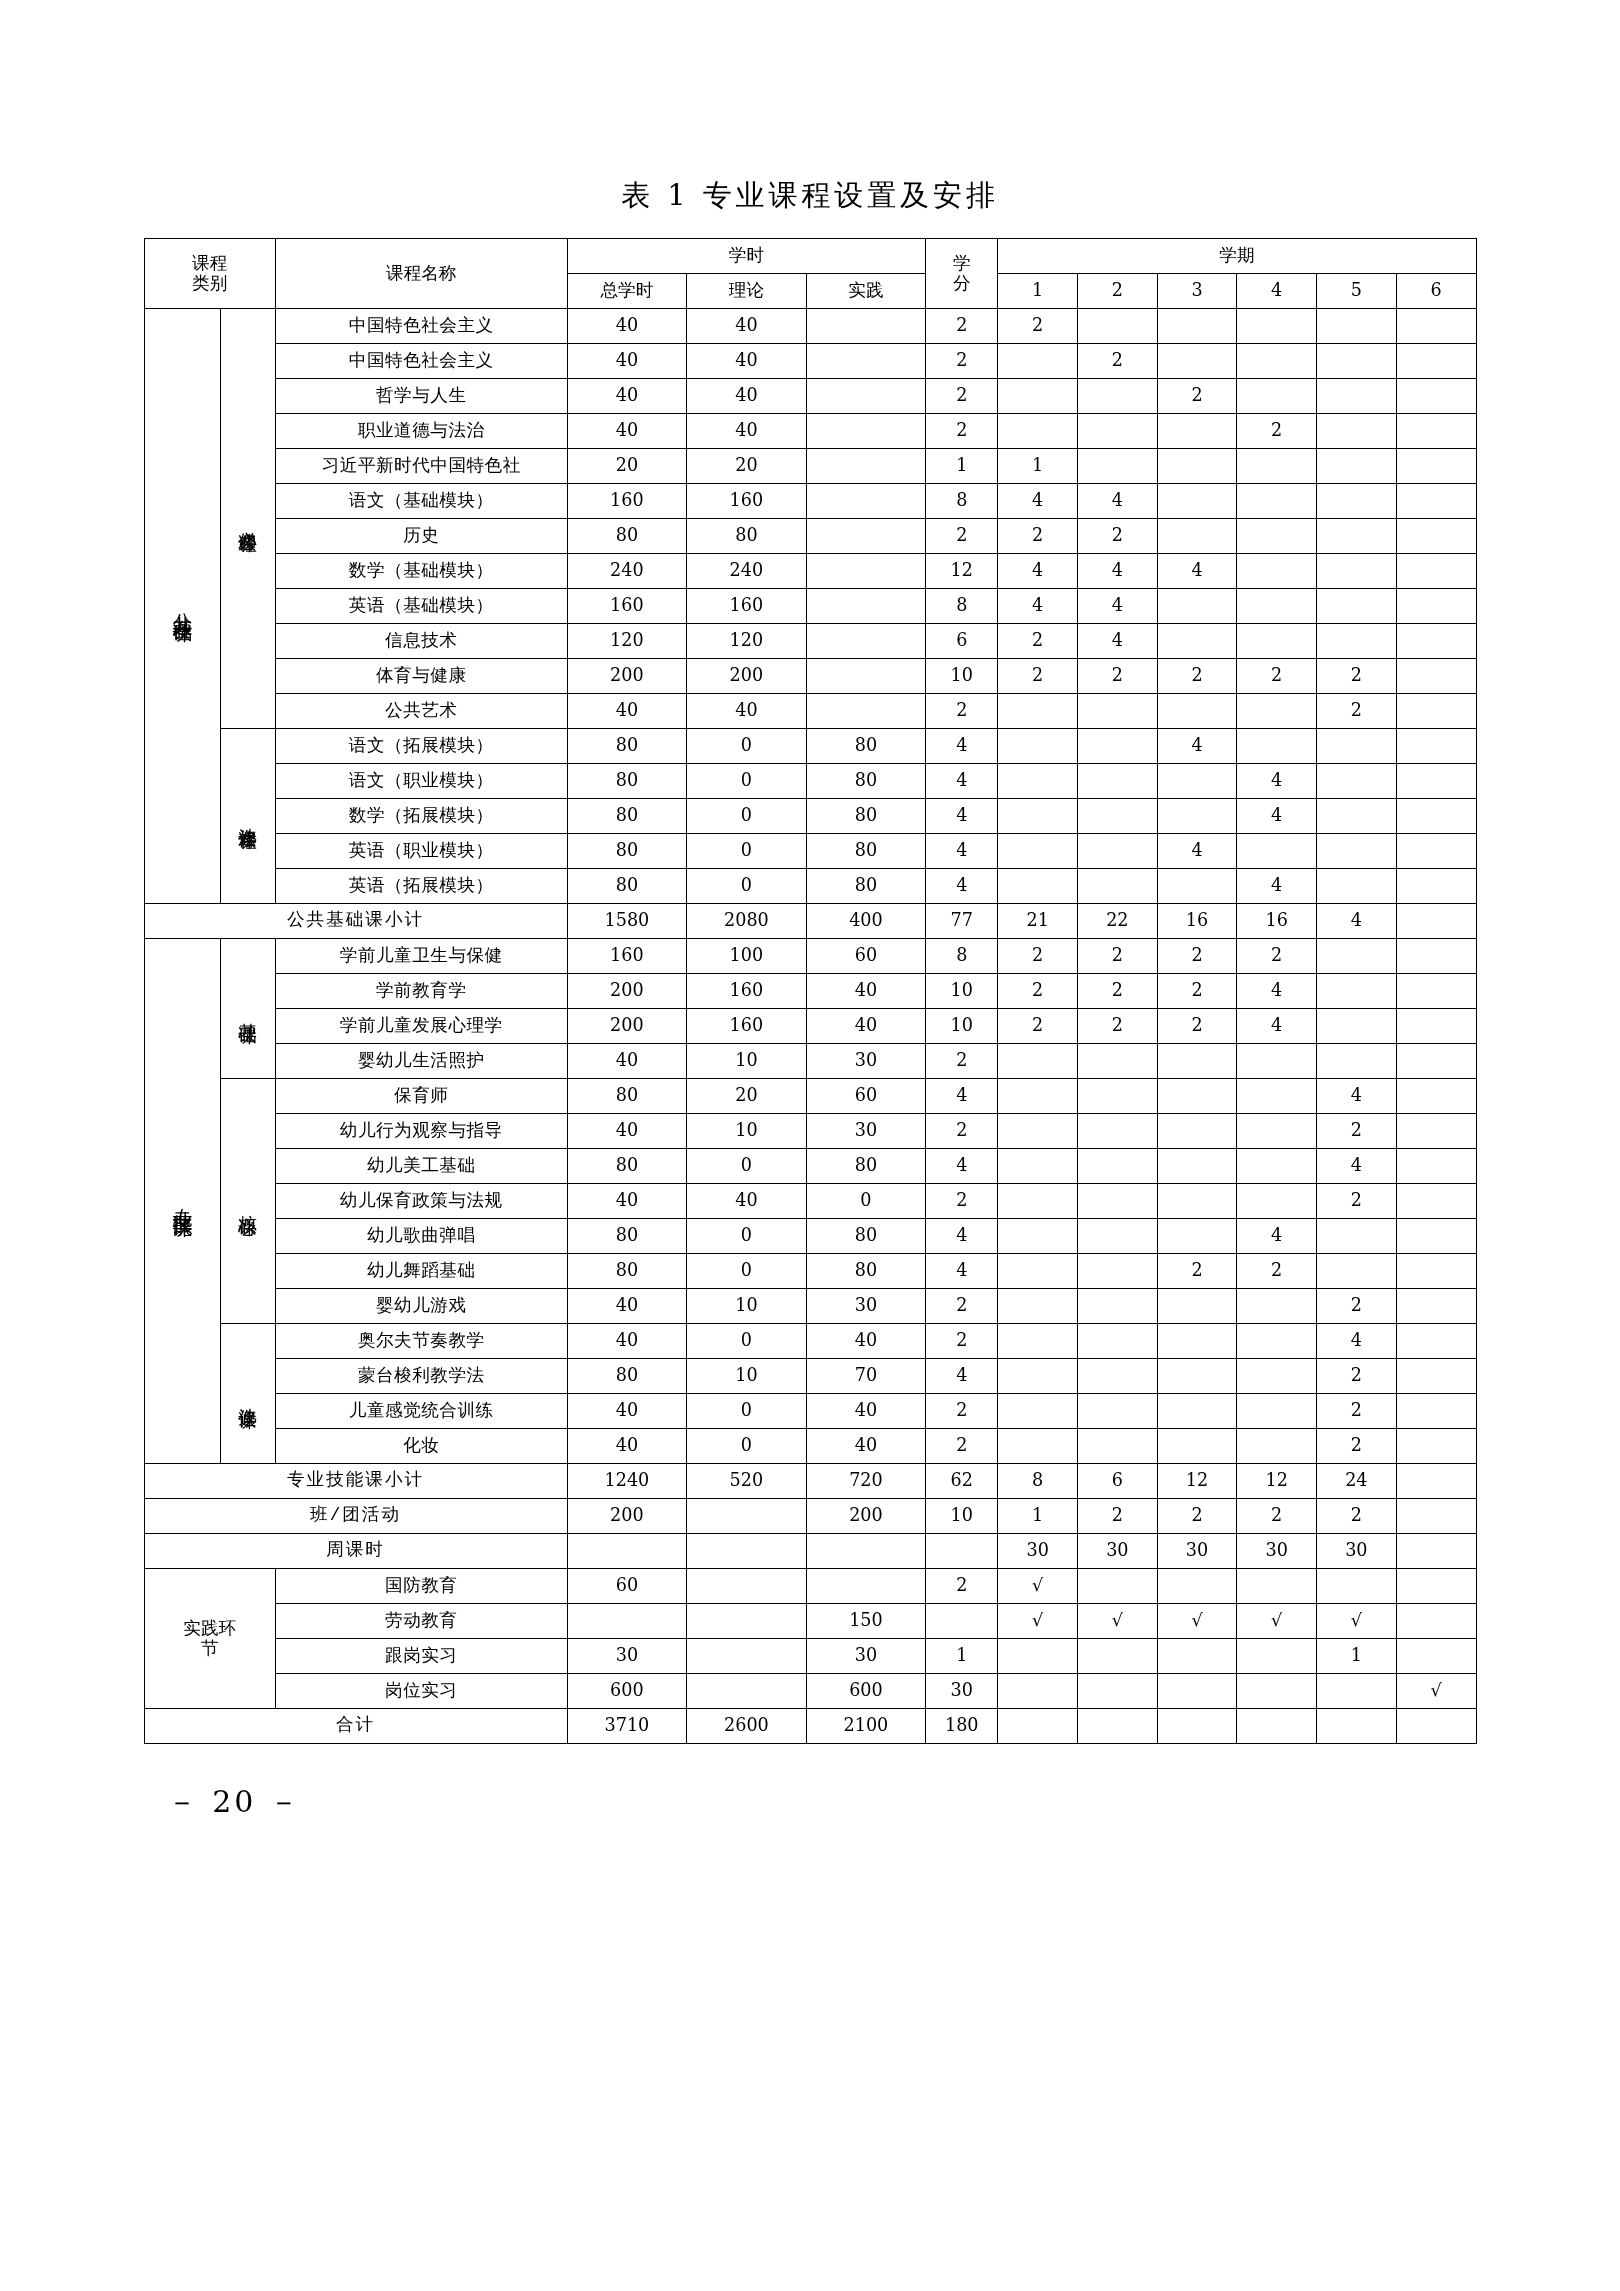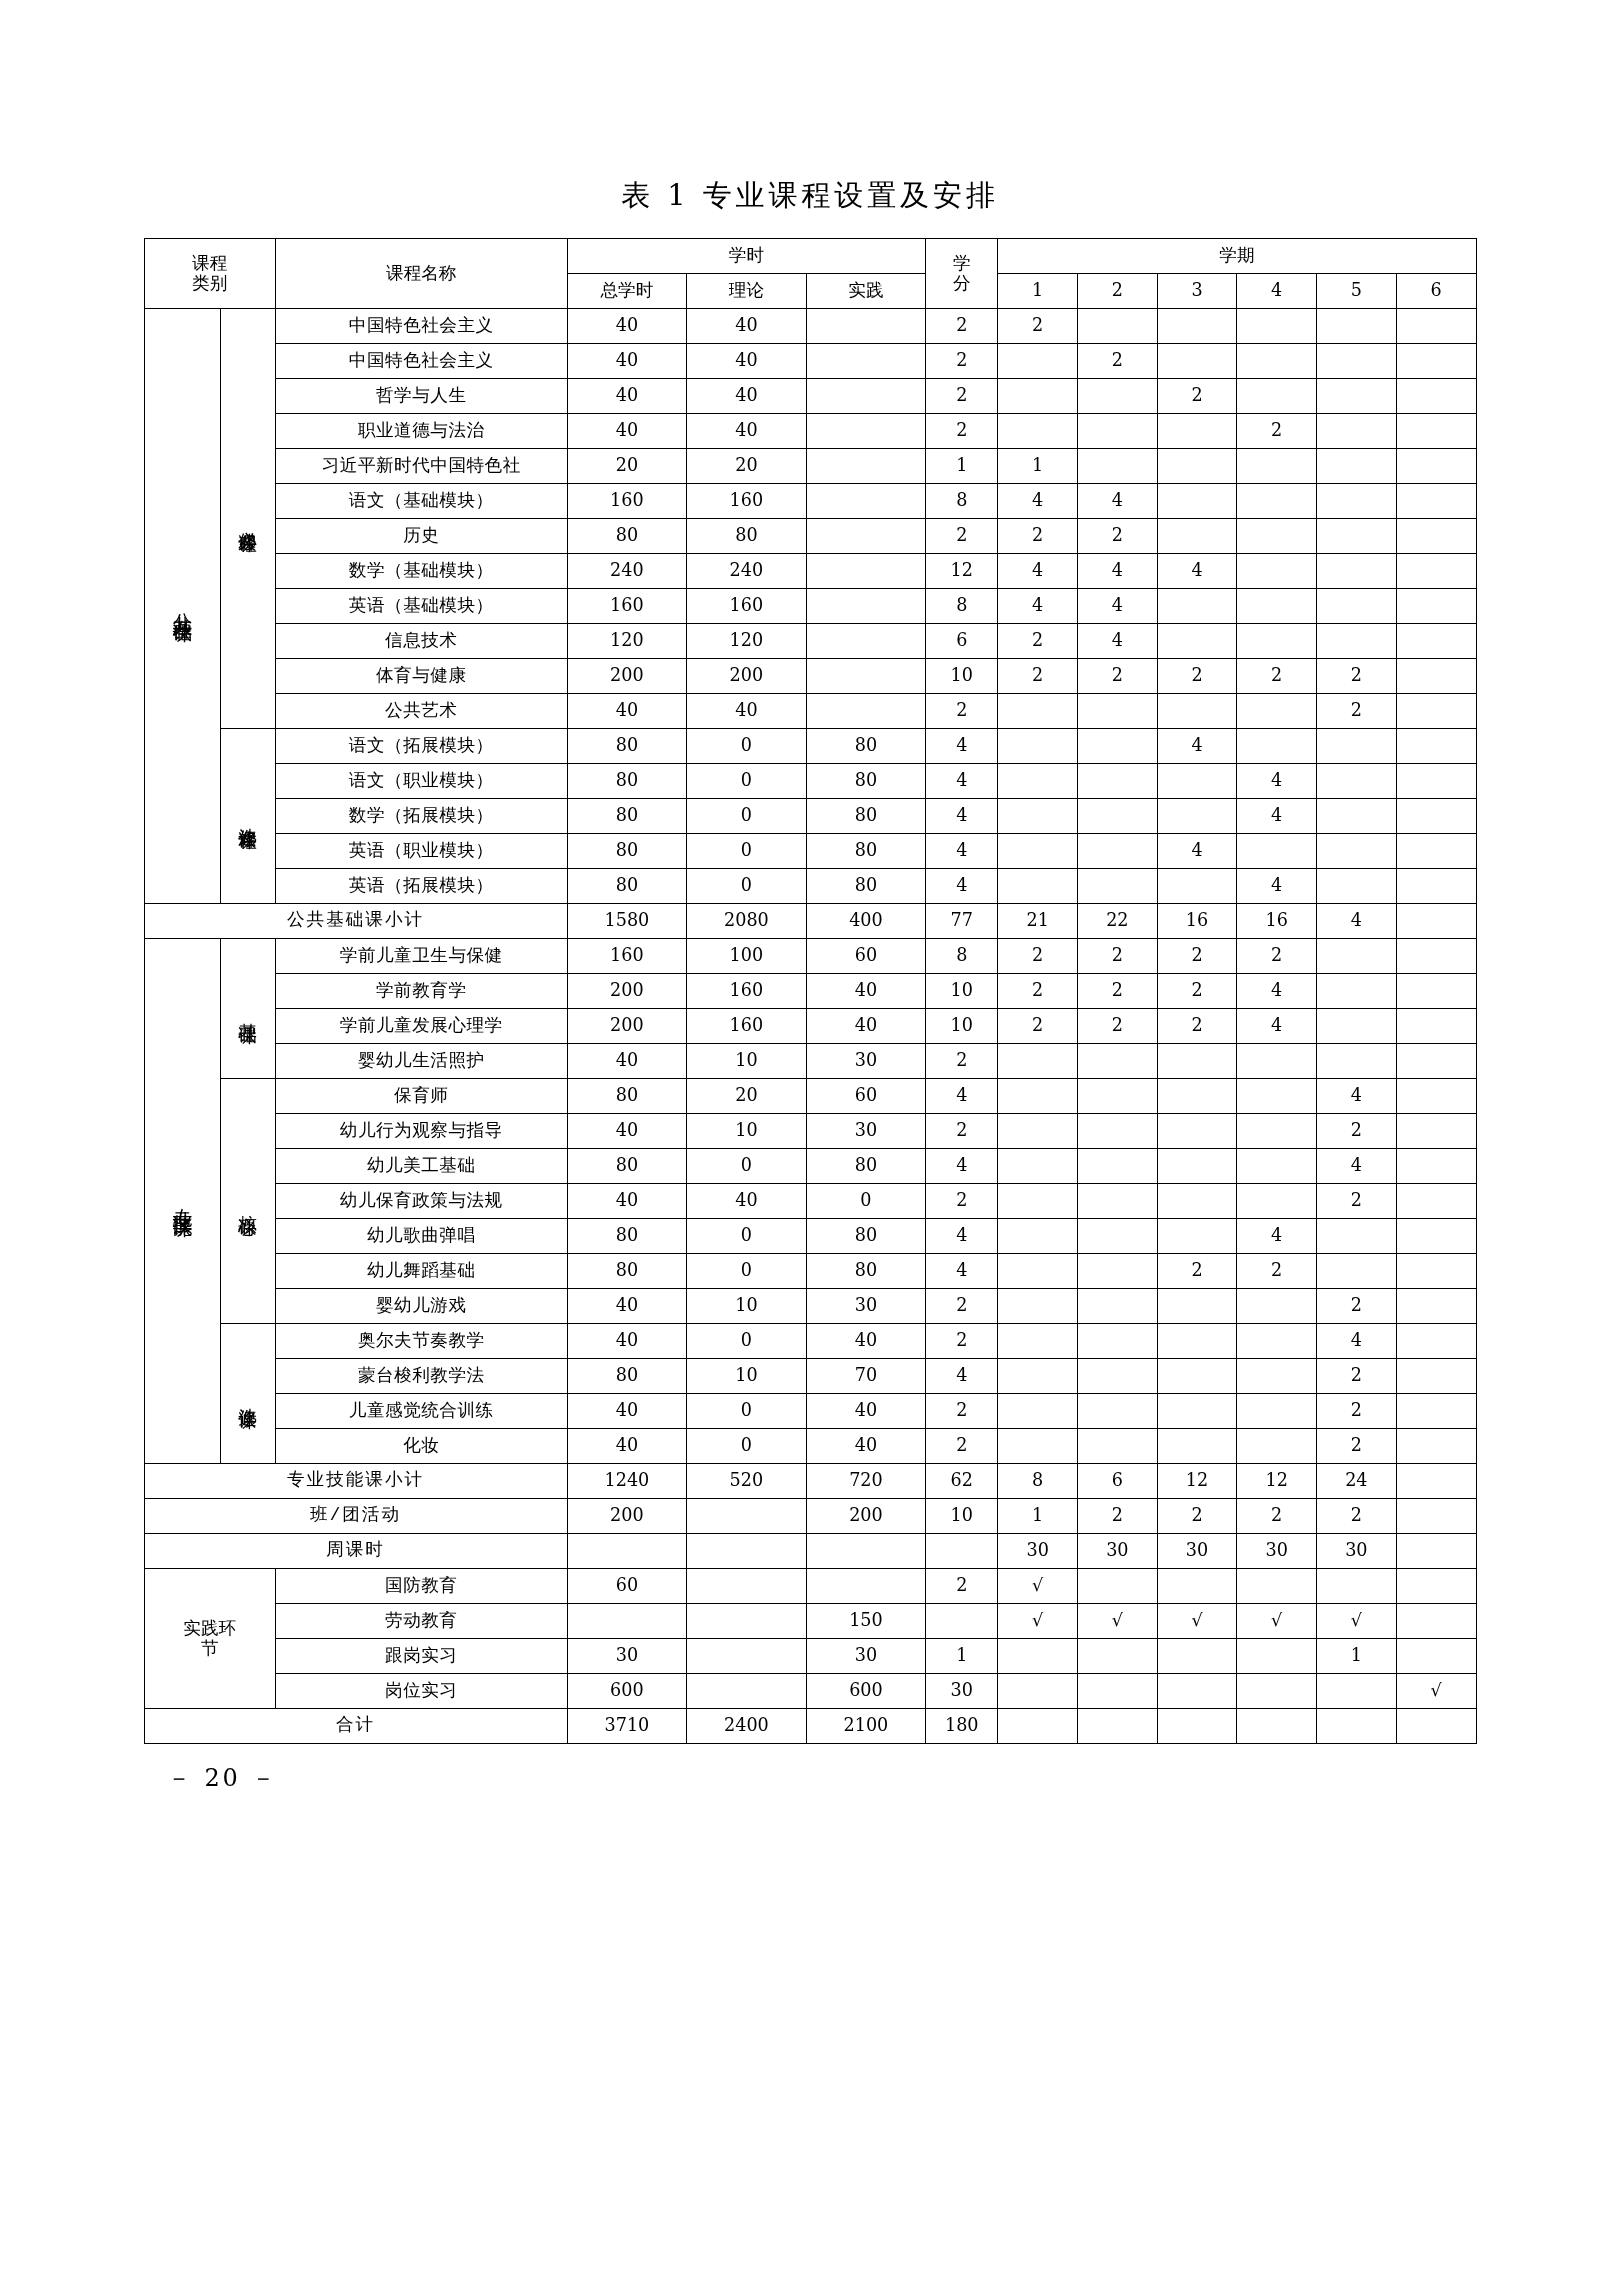--- a/index.html
+++ b/index.html
@@ -53,22 +53,22 @@
     line-height:1.25;
     display:inline-block;
   }
   .cname { font-size:17.6px; letter-spacing:0.5px; }
   .subtotal { font-size:19.6px; letter-spacing:2px;font-family:Liberation Mono, monospace; }
   .num { font-size:17.6px; }
   .check { font-size:17.6px; }
   .footer {
     text-align:left;
     margin-left:167px;
-    margin-top:18px;
-    font-size:24px;
+    margin-top:38px;
+    font-size:30px;
     letter-spacing:2.9px;
   }
   
   col.c-cat { width:71px; }
   col.c-sub { width:51px; }
   col.c-name { width:271px; }
   col.c-tot { width:111px; }
   col.c-the { width:111px; }
   col.c-pra { width:111px; }
   col.c-cre { width:67px; }
@@ -640,21 +640,21 @@
           <td class="num"></td>
           <td class="num"></td>
           <td class="num"></td>
           <td class="num"></td>
           <td class="num"></td>
           <td class="check">√</td>
         </tr>
         <tr>
           <td colspan="3" class="subtotal">合计</td>
           <td class="num">3710</td>
-          <td class="num">2400</td>
+          <td class="num">2600</td>
           <td class="num">2100</td>
           <td class="num">180</td>
           <td class="num"></td>
           <td class="num"></td>
           <td class="num"></td>
           <td class="num"></td>
           <td class="num"></td>
           <td class="num"></td>
         </tr>
       </tbody>

